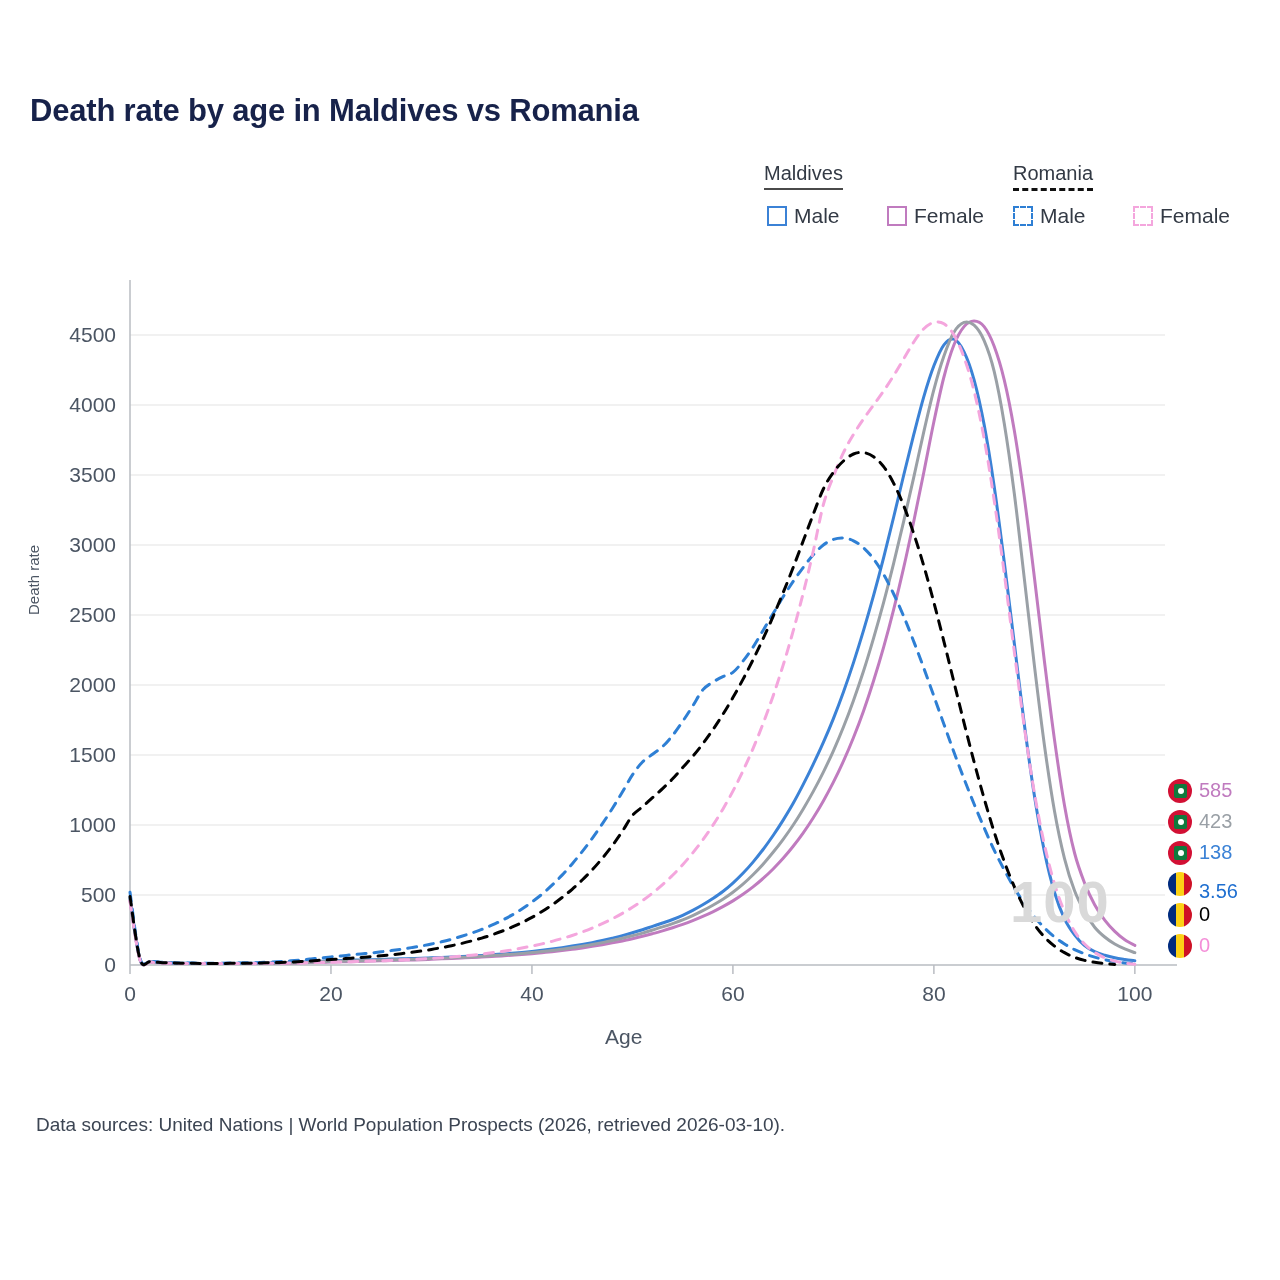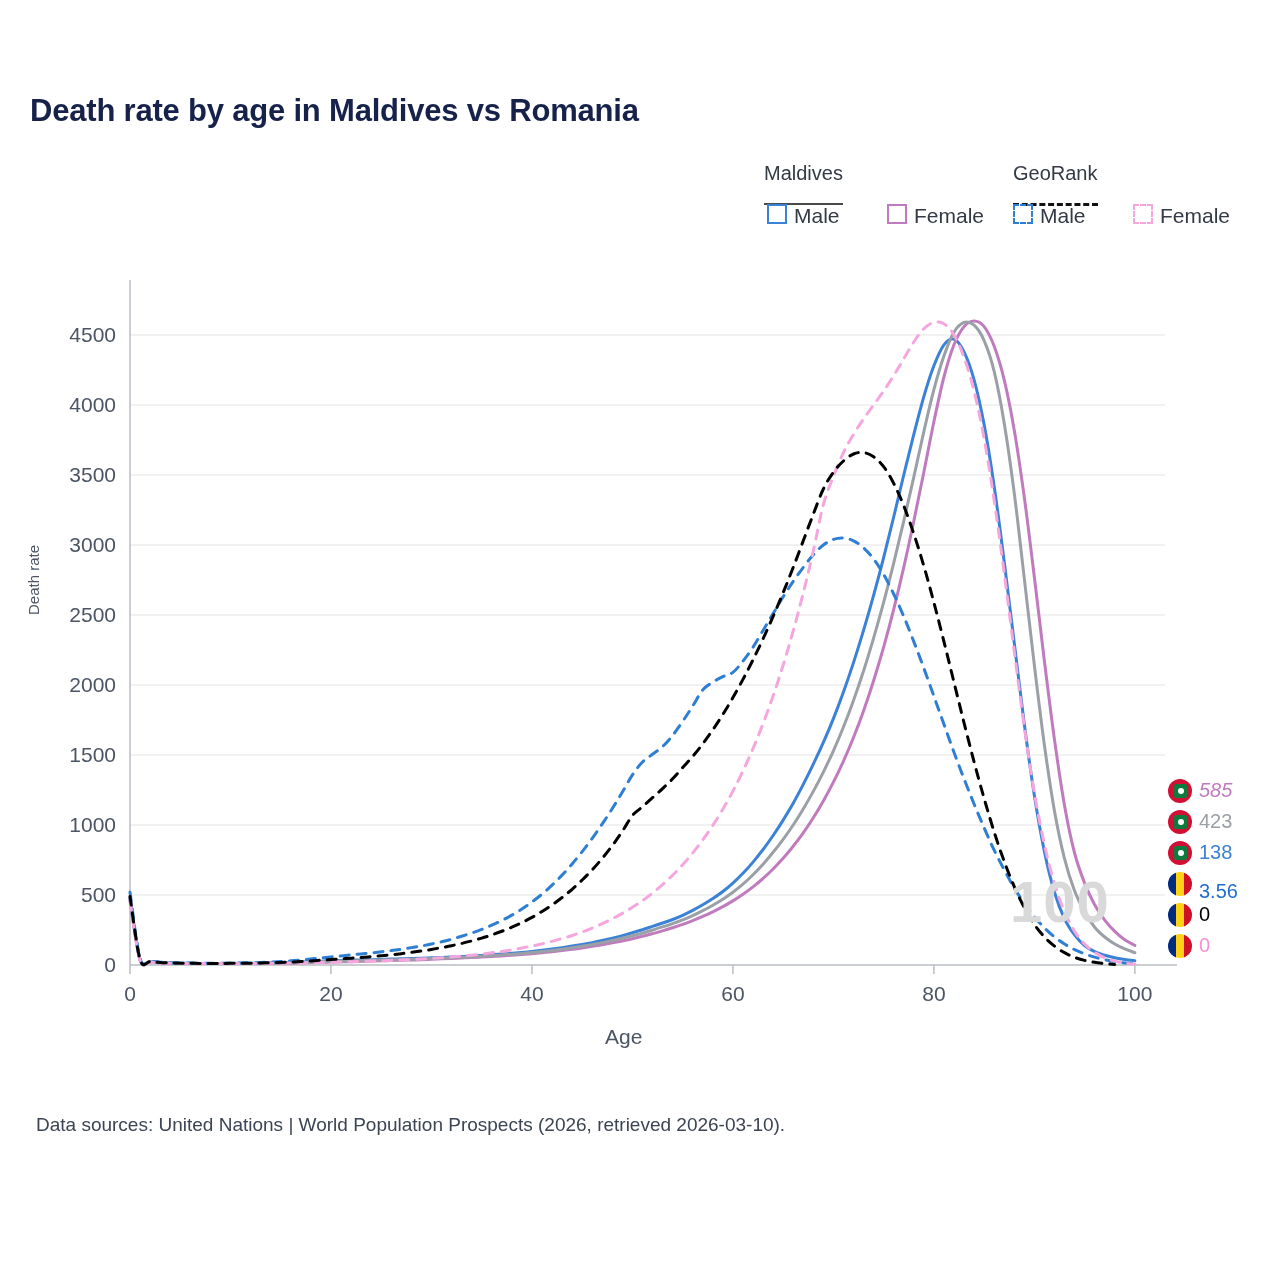--- a/index.html
+++ b/index.html
@@ -34,36 +34,36 @@
     position: absolute;
     left: 755px;
     top: 160px;
     width: 500px;
     height: 86px;
   }
   .legend-group-label {
     position: absolute;
     font-size: 20px;
     color: #333a45;
-    padding-bottom: 18px;
+    padding-bottom: 3px;
   }
   .legend-group-label.solid-rule {
     border-bottom: 2px solid #4a4a4a;
   }
   .legend-group-label.dashed-rule {
     border-bottom: 3px dashed #111111;
   }
   .lg-maldives { left: 9px; top: 2px; }
   .lg-romania  { left: 258px; top: 2px; }
 
   .legend-item {
     position: absolute;
     top: 44px;
     display: flex;
-    align-items: flex-start;
+    align-items: center;
     gap: 7px;
     font-size: 21px;
     color: #333a45;
   }
   .legend-swatch {
     width: 20px;
     height: 20px;
     box-sizing: border-box;
     background: transparent;
   }
@@ -154,21 +154,21 @@
     background: #ffffff;
     z-index: 2;
     box-shadow: 2px 0 0 0 #0f7a3d;
   }
   .flag-ro {
     background: linear-gradient(to right, #002b7f 0 33.3%, #fcd116 33.3% 66.6%, #ce1126 66.6% 100%);
   }
   .endlabel-text {
     font-size: 20px;
   }
-  .c-maldives-female { color: #c07bbf; font-style: italic; }
+  .c-maldives-female { color: #c07bbf; }
   .c-romania-female  { color: #f48fd8; }
   .c-maldives-male   { color: #3b82d6; }
   .c-romania-male    { color: #1f6fd0; margin-top: 16px; }
   .c-black           { color: #000000; }
   .c-gray            { color: #9aa0a6; }
 
   
   .footer {
     position: absolute;
     left: 36px;
@@ -181,21 +181,21 @@
 </style>
 </head>
 <body>
 
 <div class="page">
 
   <div class="chart-title">Death rate by age in Maldives vs Romania</div>
 
   <div class="legend">
     <div class="legend-group-label solid-rule lg-maldives">Maldives</div>
-    <div class="legend-group-label dashed-rule lg-romania">GeoRank</div>
+    <div class="legend-group-label dashed-rule lg-romania">Romania</div>
 
     <div class="legend-item li-m-male">
       <span class="legend-swatch sw-male-solid"></span>
       <span>Male</span>
     </div>
     <div class="legend-item li-m-female">
       <span class="legend-swatch sw-female-solid"></span>
       <span>Female</span>
     </div>
     <div class="legend-item li-r-male">

